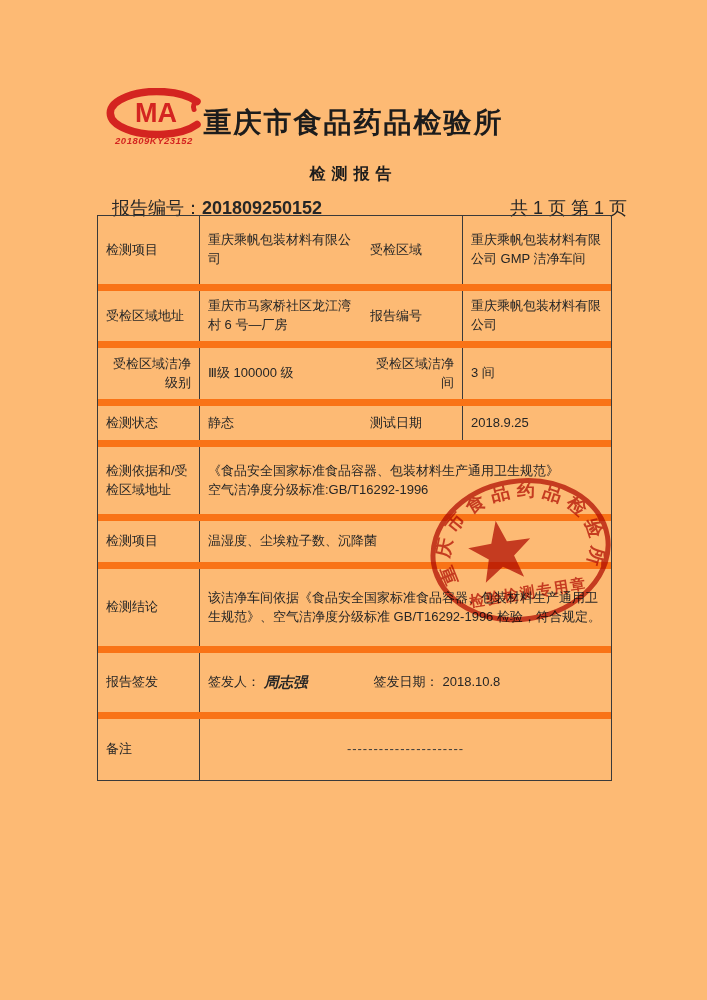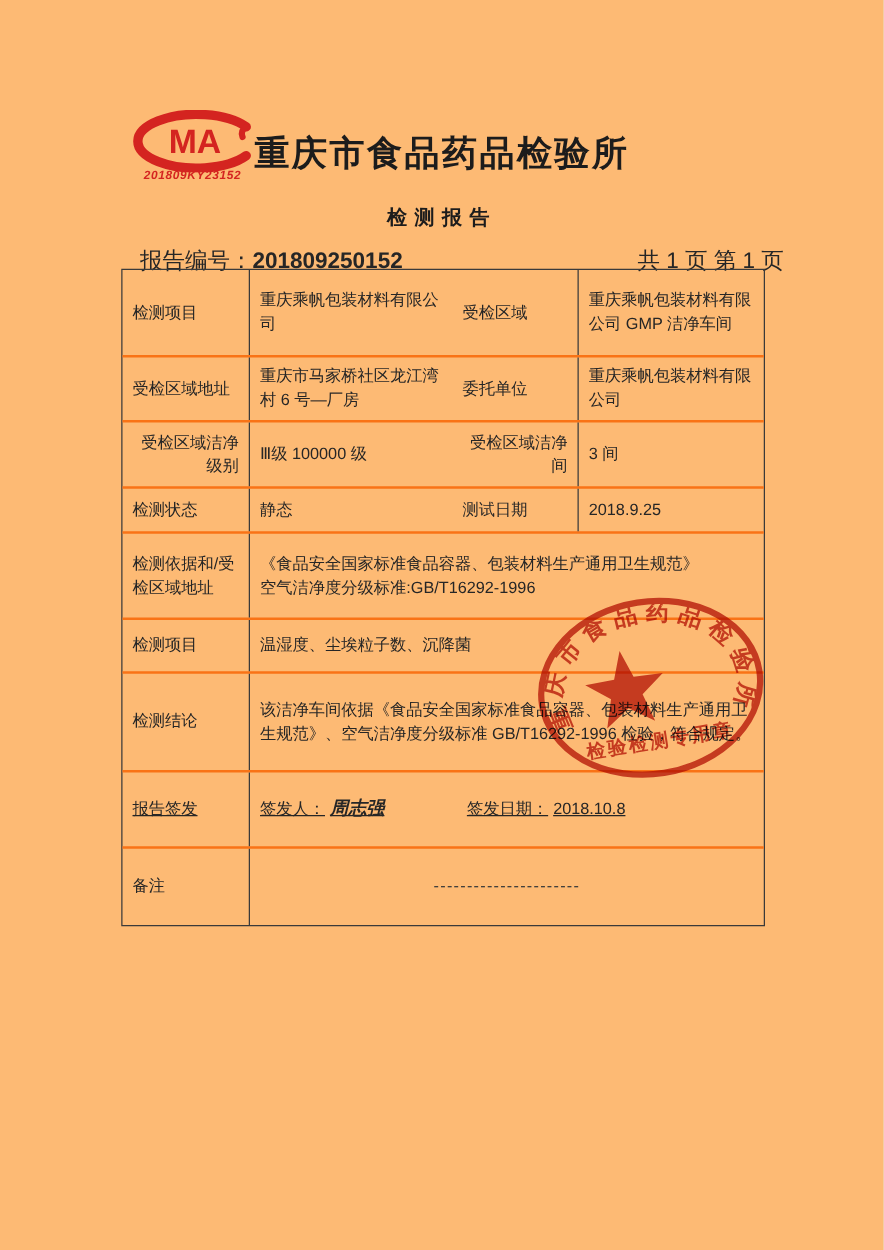--- a/index.html
+++ b/index.html
@@ -38,34 +38,34 @@
     margin-left:15px;
   }
   .report-line .num{font-weight:700;}
   
   .report-table{
     position:absolute;left:97px;top:215px;width:515px;
     border:1.3px solid #3a3a3a;
     box-sizing:border-box;
     font-size:13px;line-height:1.45;
   }
-  .trow{display:grid;border-top:2px solid #f97316;}
+  .trow{display:grid;border-top:7px solid #f97316;}
   .trow:first-child{border-top:none;}
   .trow.cols4{grid-template-columns:102px 162px 100px 1fr;}
   .trow.cols2{grid-template-columns:102px 1fr;}
   .cell{
     display:flex;align-items:center;
     padding:4px 8px;box-sizing:border-box;
     white-space:pre-line;
   }
   .cell.lbl{border-right:1px solid #3a3a3a;}
   .cell.val4{border-left:1px solid #3a3a3a;}
   .r1{min-height:68px;} .r2{min-height:50px;} .r3{min-height:51px;text-align:right;}
   .r4{min-height:34px;} .r5{min-height:67px;} .r6{min-height:41px;}
-  .r7{min-height:77px;} .r8{min-height:59px;text-decoration:underline;} .r9{min-height:61px;}
+  .r7{min-height:77px;} .r8{min-height:59px;} .r9{min-height:61px;}
   .sign-cell{display:flex;align-items:center;gap:4px;padding:4px 8px;}
   .sign-gap{width:58px;}
   .script-name{
     font-family:"Liberation Serif","DejaVu Serif",serif;
     font-weight:700;font-style:italic;font-size:14.5px;
   }
   .remark-cell{justify-content:center;letter-spacing:1px;color:#3a3a3a;}
   
   .stamp{
     position:absolute;left:426px;top:476px;width:192px;height:154px;
@@ -101,21 +101,21 @@
     <div class="trow cols4 r1">
       <div class="cell lbl">检测项目</div>
       <div class="cell">重庆乘帆包装材料有限公司</div>
       <div class="cell">受检区域</div>
       <div class="cell val4">重庆乘帆包装材料有限公司 GMP 洁净车间</div>
     </div>
 
     <div class="trow cols4 r2">
       <div class="cell lbl">受检区域地址</div>
       <div class="cell">重庆市马家桥社区龙江湾村 6 号—厂房</div>
-      <div class="cell">委托单位</div>
+      <div class="cell">报告编号</div>
       <div class="cell val4">重庆乘帆包装材料有限公司</div>
     </div>
 
     <div class="trow cols4 r3">
       <div class="cell lbl">受检区域洁净级别</div>
       <div class="cell">Ⅲ级  100000 级</div>
       <div class="cell">受检区域洁净间</div>
       <div class="cell val4">3 间</div>
     </div>
 

